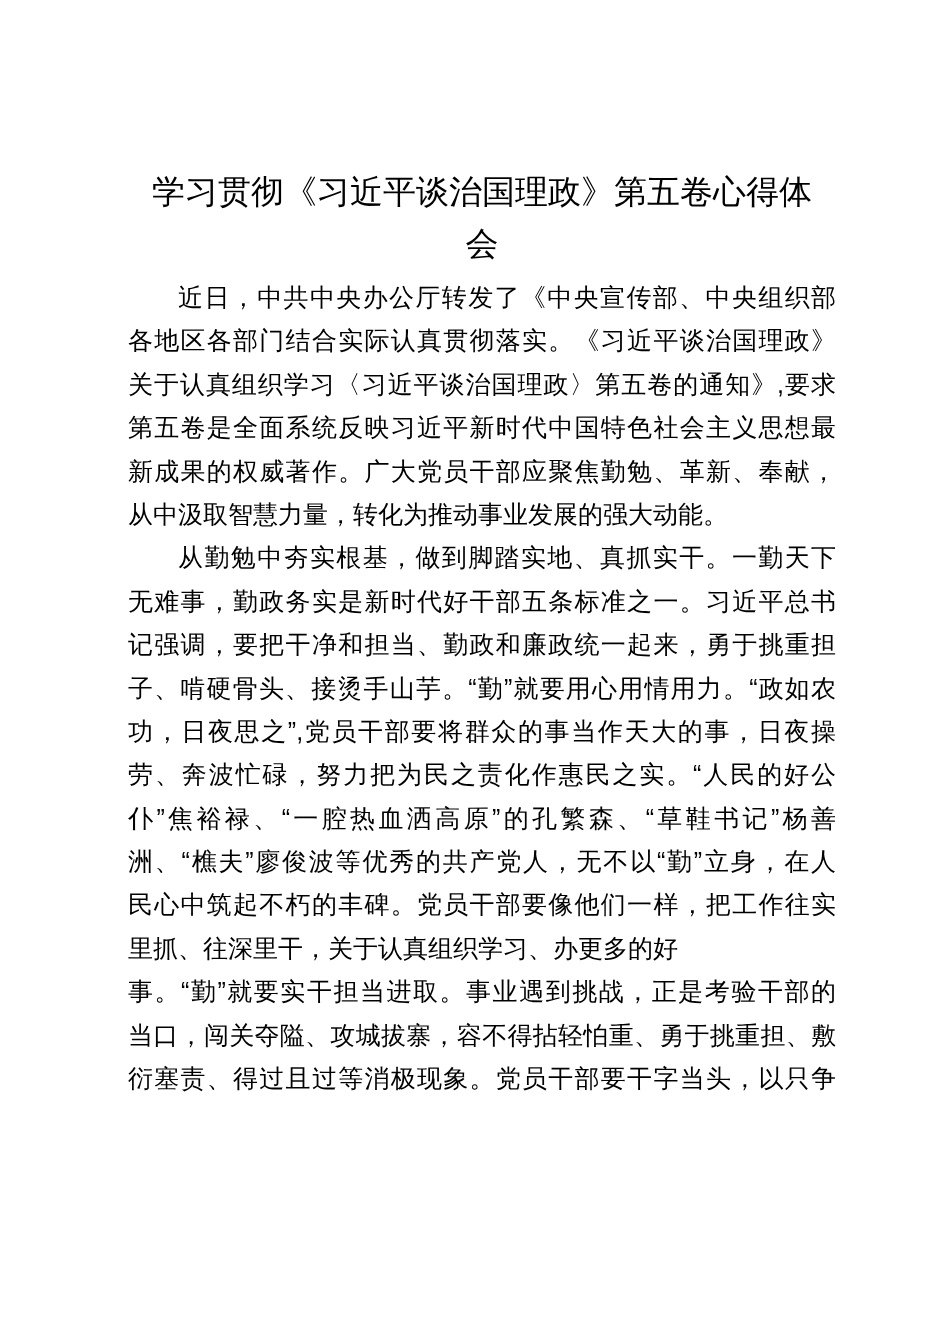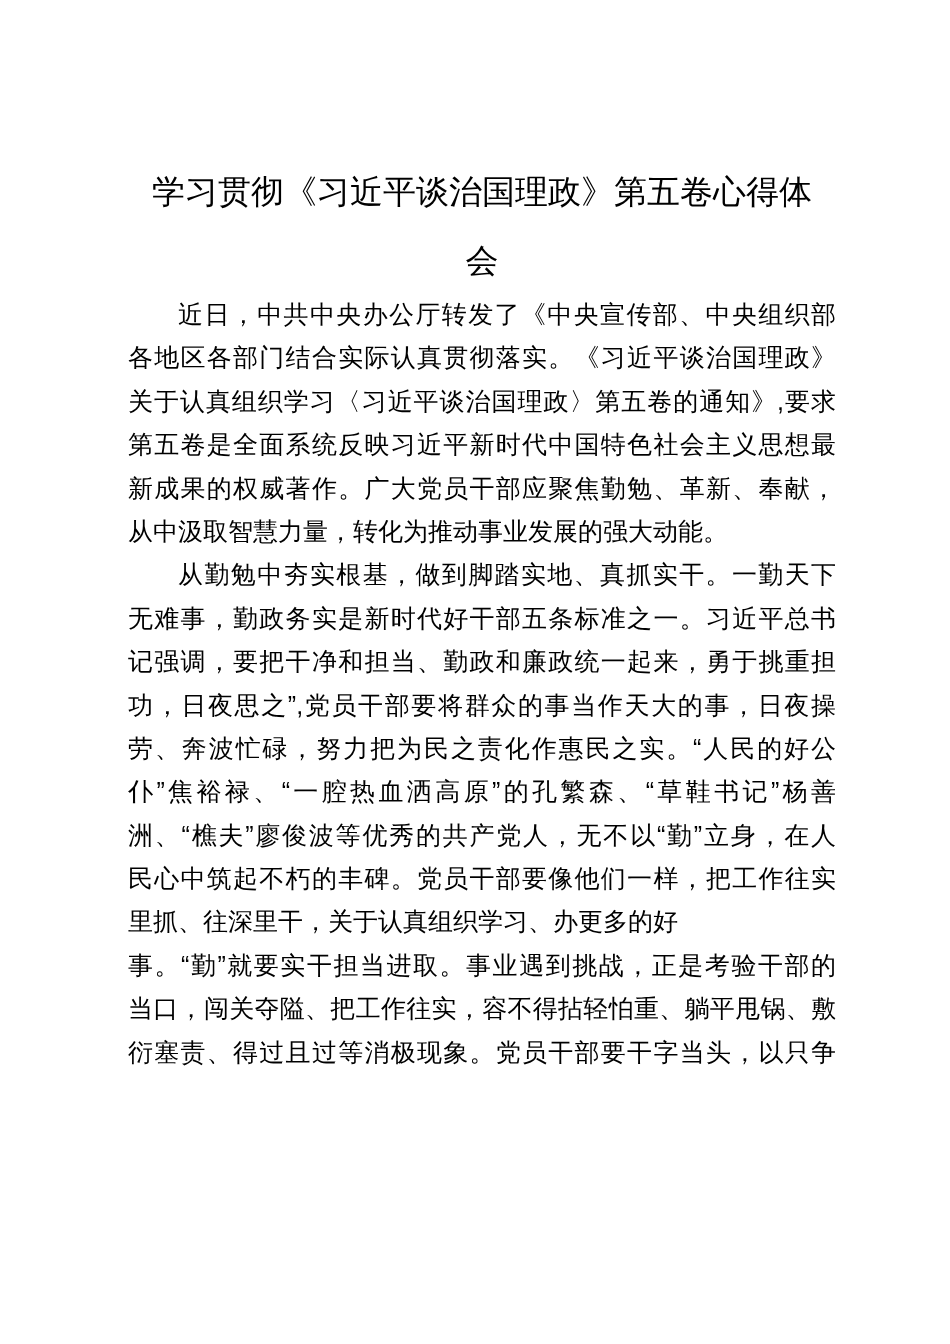--- a/index.html
+++ b/index.html
@@ -25,21 +25,20 @@
     margin: 166px 0 6px 0;
     font-size: 33px;
     font-weight: normal;
     line-height: 52px;
     text-align: center;
     white-space: nowrap;
   }
   .title-line {
     height: 52px;
     overflow: visible;
-    margin-top: 17px;
   }
   .content {
     font-size: 25px;
     line-height: 43.4px;
     text-align: left;
   }
   .para {
     margin: 0;
     padding: 0;
   }
@@ -70,24 +69,25 @@
         <div class="line full">各地区各部门结合实际认真贯彻落实。《习近平谈治国理政》</div>
         <div class="line full">关于认真组织学习〈习近平谈治国理政〉第五卷的通知》,要求</div>
         <div class="line full">第五卷是全面系统反映习近平新时代中国特色社会主义思想最</div>
         <div class="line full">新成果的权威著作。广大党员干部应聚焦勤勉、革新、奉献，</div>
         <div class="line">从中汲取智慧力量，转化为推动事业发展的强大动能。</div>
       </div>
       <div class="para">
         <div class="line full indent">从勤勉中夯实根基，做到脚踏实地、真抓实干。一勤天下</div>
         <div class="line full">无难事，勤政务实是新时代好干部五条标准之一。习近平总书</div>
         <div class="line full">记强调，要把干净和担当、勤政和廉政统一起来，勇于挑重担</div>
+        <div class="line full">子、啃硬骨头、接烫手山芋。“勤”就要用心用情用力。“政如农</div>
         <div class="line full">功，日夜思之”,党员干部要将群众的事当作天大的事，日夜操</div>
         <div class="line full">劳、奔波忙碌，努力把为民之责化作惠民之实。“人民的好公</div>
         <div class="line full">仆”焦裕禄、“一腔热血洒高原”的孔繁森、“草鞋书记”杨善</div>
         <div class="line full">洲、“樵夫”廖俊波等优秀的共产党人，无不以“勤”立身，在人</div>
         <div class="line full">民心中筑起不朽的丰碑。党员干部要像他们一样，把工作往实</div>
         <div class="line">里抓、往深里干，关于认真组织学习、办更多的好</div>
         <div class="line full">事。“勤”就要实干担当进取。事业遇到挑战，正是考验干部的</div>
-        <div class="line full">当口，闯关夺隘、把工作往实，容不得拈轻怕重、躺平甩锅、敷</div>
+        <div class="line full">当口，闯关夺隘、攻城拔寨，容不得拈轻怕重、勇于挑重担、敷</div>
         <div class="line full">衍塞责、得过且过等消极现象。党员干部要干字当头，以只争</div>
       </div>
     </div>
 </div>
 
 </body></html>

